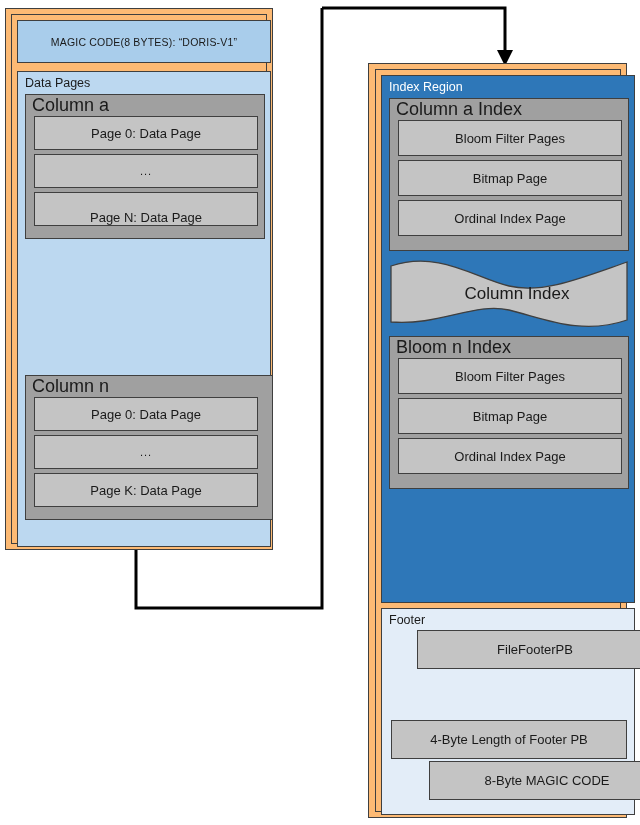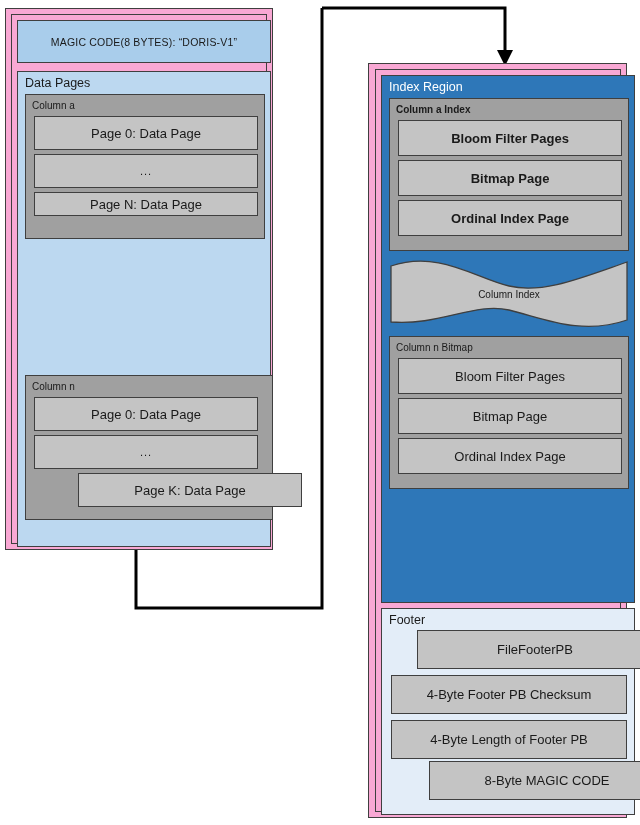--- a/index.html
+++ b/index.html
@@ -12,21 +12,21 @@
     height: 825px;
     position: relative;
     font-family: "Liberation Sans", sans-serif;
     color: #1a1a1a;
     overflow: hidden;
   }
 
   
   .outer-frame {
     position: absolute;
-    background: #f9a8d4;
+    background: #fdba74;
     border: 1px solid #3f3f3f;
     box-sizing: border-box;
     padding: 5px;
   }
   .panel-inner {
     width: 100%;
     height: 100%;
     box-sizing: border-box;
     border: 1px solid #3f3f3f;
     position: relative;
@@ -78,21 +78,21 @@
   .col-group {
     position: absolute;
     box-sizing: border-box;
     background: #a0a0a0;
     border: 1px solid #3f3f3f;
   }
   .col-group .group-title {
     position: absolute;
     left: 6px;
     top: 3px;
-    font-size: 10px;
+    font-size: 18px;
     line-height: 15px;
   }
   .page-box {
     position: absolute;
     box-sizing: border-box;
     background: #c4c4c4;
     border: 1px solid #3f3f3f;
     display: flex;
     align-items: center;
     justify-content: center;
@@ -101,28 +101,28 @@
   .page-box.ellipsis { font-size: 11px; letter-spacing: 1px; }
 
   
   .wave-wrap {
     position: absolute;
     overflow: visible;
   }
   .wave-wrap svg { display: block; }
   .wave-label {
     position: absolute;
-    left: 0;
+    left: 8px;
     top: 0;
     width: 100%;
     height: 100%;
     display: flex;
     align-items: center;
     justify-content: center;
-    font-size: 10px;
+    font-size: 17px;
     pointer-events: none;
   }
 
   
   #index-panel {
     left: 368px;
     top: 63px;
     width: 259px;
     height: 755px;
     padding-left: 6px;
@@ -176,93 +176,90 @@
       <div class="region-title">Data Pages</div>
 
       <div class="col-group" style="left:7px; top:22px; width:240px; height:145px;">
         <div class="group-title">Column a</div>
         <div class="page-box" style="left:8px; top:21px; width:224px; height:34px;">
           <span>Page 0: Data Page</span>
         </div>
         <div class="page-box ellipsis" style="left:8px; top:59px; width:224px; height:34px;">
           <span>...</span>
         </div>
-        <div class="page-box" style="left:8px; top:97px; width:224px; height:24px;">
+        <div class="page-box" style="left:8px; top:97px; width:224px; height:34px;align-items:flex-end;">
           <span>Page N: Data Page</span>
         </div>
       </div>
 
 
       <div class="col-group" style="left:7px; top:303px; width:248px; height:145px;">
         <div class="group-title">Column n</div>
         <div class="page-box" style="left:8px; top:21px; width:224px; height:34px;">
           <span>Page 0: Data Page</span>
         </div>
         <div class="page-box ellipsis" style="left:8px; top:59px; width:224px; height:34px;">
           <span>...</span>
         </div>
-        <div class="page-box" style="left:8px; top:97px; width:224px; height:34px;margin-left:44px;">
+        <div class="page-box" style="left:8px; top:97px; width:224px; height:34px;">
           <span>Page K: Data Page</span>
         </div>
       </div>
 
     </div>
   </div>
 </div>
 
 <div class="outer-frame" id="index-panel">
   <div class="panel-inner">
 
     <div class="region-box" id="index-region">
       <div class="region-title">Index Region</div>
 
-      <div class="col-group" style="left:7px; top:22px; width:240px; height:153px;font-weight:bold;">
+      <div class="col-group" style="left:7px; top:22px; width:240px; height:153px;">
         <div class="group-title">Column a Index</div>
         <div class="page-box" style="left:8px; top:21px; width:224px; height:36px;">
           <span>Bloom Filter Pages</span>
         </div>
         <div class="page-box" style="left:8px; top:61px; width:224px; height:36px;">
           <span>Bitmap Page</span>
         </div>
         <div class="page-box" style="left:8px; top:101px; width:224px; height:36px;">
           <span>Ordinal Index Page</span>
         </div>
       </div>
 
       <div class="wave-wrap" style="left:7px; top:180px; width:240px; height:76px;">
         <svg width="240" height="76" viewBox="0 0 240 76">
           <path d="M2,10 C50,-6 86,22 120,30 C154,38 192,22 238,6 L238,64 C192,80 154,62 120,54 C86,46 50,70 2,66 Z" fill="#c4c4c4" stroke="#3f3f3f" stroke-width="1.3"></path>
         </svg>
         <div class="wave-label">Column Index</div>
       </div>
 
       <div class="col-group" style="left:7px; top:260px; width:240px; height:153px;">
-        <div class="group-title">Column n Bitmap</div>
+        <div class="group-title">Bloom n Index</div>
         <div class="page-box" style="left:8px; top:21px; width:224px; height:36px;">
           <span>Bloom Filter Pages</span>
         </div>
         <div class="page-box" style="left:8px; top:61px; width:224px; height:36px;">
           <span>Bitmap Page</span>
         </div>
         <div class="page-box" style="left:8px; top:101px; width:224px; height:36px;">
           <span>Ordinal Index Page</span>
         </div>
       </div>
 
     </div>
 
     <div class="region-box" id="footer-region">
       <div class="region-title">Footer</div>
 
       <div class="page-box" style="left:9px; top:21px; width:236px; height:39px;margin-left:26px;">
         <span>FileFooterPB</span>
       </div>
-      <div class="page-box" style="left:9px; top:66px; width:236px; height:39px;">
-        <span>4-Byte Footer PB Checksum</span>
-      </div>
       <div class="page-box" style="left:9px; top:111px; width:236px; height:39px;text-align:center;">
         <span>4-Byte Length of Footer PB</span>
       </div>
       <div class="page-box" style="left:9px; top:152px; width:236px; height:39px;margin-left:38px;">
         <span>8-Byte MAGIC CODE</span>
       </div>
     </div>
 
   </div>
 </div>

